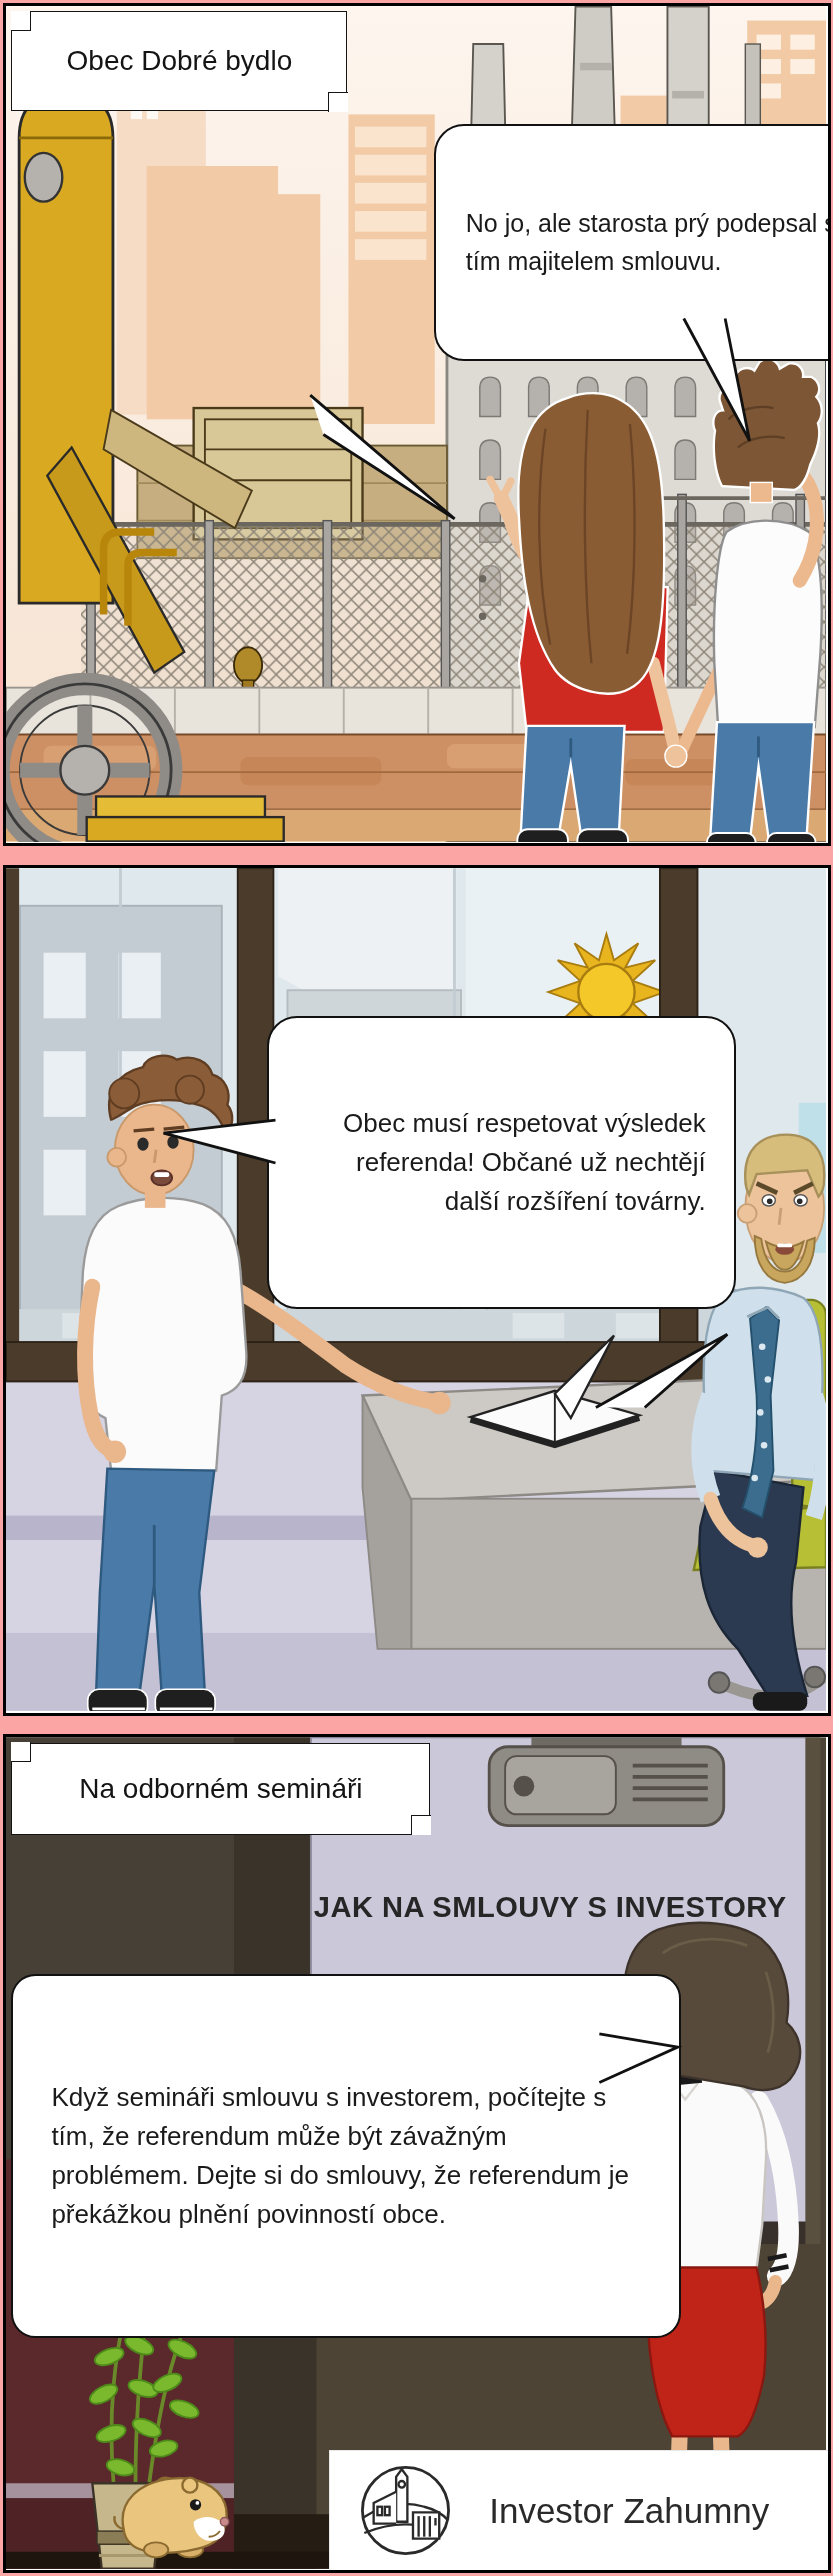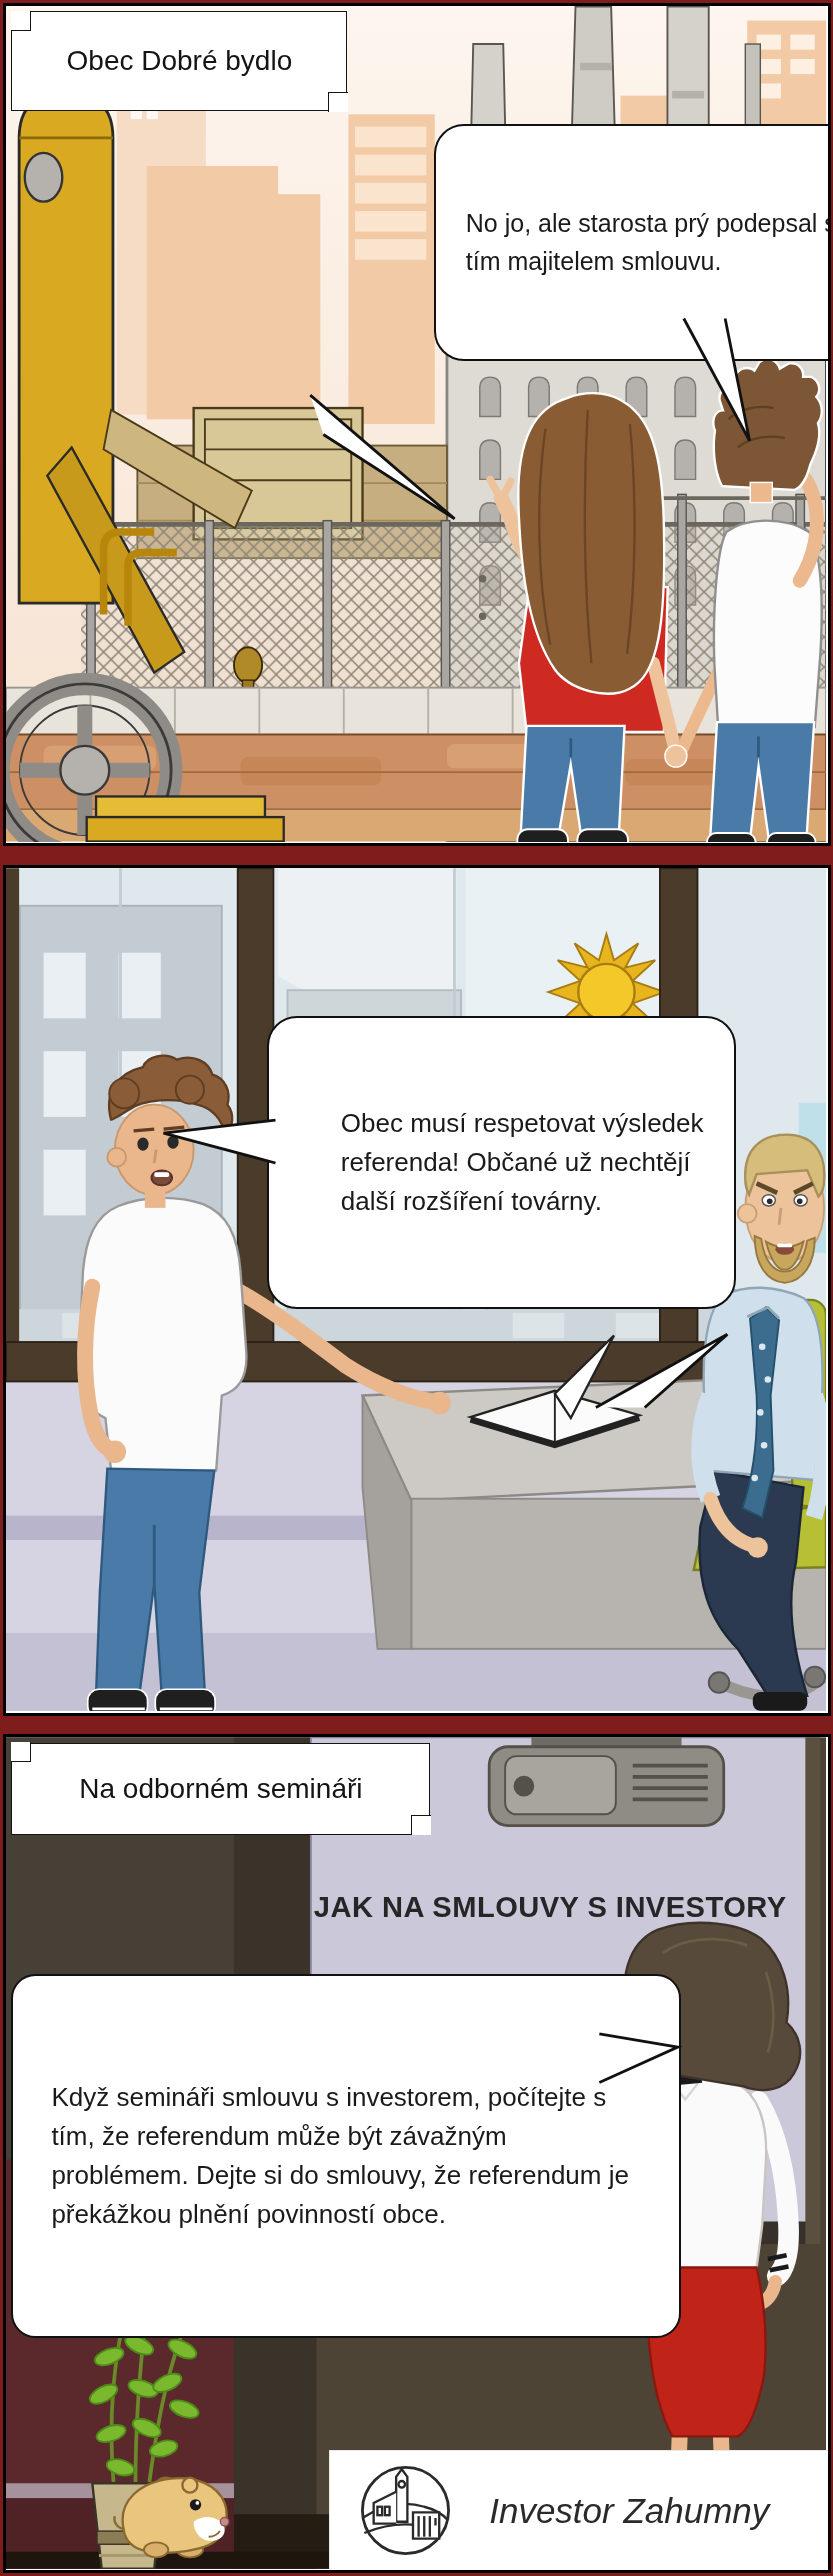--- a/index.html
+++ b/index.html
@@ -1,16 +1,16 @@
 <!DOCTYPE html>
 <html style="font-size:15px"><head>
 <meta charset="utf-8">
 <style>
   html,body{margin:0;padding:0;background:#47704f;}
-  .page{position:relative;width:834px;height:2576px;background:#7f1d1d;
+  .page{position:relative;width:834px;height:2576px;background:#fca5a5;
         font-family:"Liberation Sans",sans-serif;overflow:hidden;}
   .panel{position:absolute;left:2.8px;width:828px;border:3.8px solid #000;
          box-sizing:border-box;background:#fff;overflow:hidden;}
   .panel1{top:2.8px;height:843px;}
   .panel2{top:865px;height:851px;}
   .panel3{top:1734px;height:839px;}
   .scene{position:absolute;left:0;top:0;}
   
   .caption{position:absolute;background:#fff;border:1.9px solid #141414;
            display:flex;align-items:center;justify-content:center;
@@ -18,24 +18,24 @@
   .caption::before{content:"";position:absolute;left:-1.9px;top:-1.9px;width:19px;height:19px;
            background:#fff;border-right:1.9px solid #141414;border-bottom:1.9px solid #141414;}
   .caption::after{content:"";position:absolute;right:-1.9px;bottom:-1.9px;width:19px;height:19px;
            background:#fff;border-left:1.9px solid #141414;border-top:1.9px solid #141414;}
   
   .bubble{position:absolute;background:#fff;border:2.8px solid #111;border-radius:30px;
           display:flex;align-items:center;color:#1a1a1a;z-index:5;}
   .bubble .txt{width:100%;}
   .tail{position:absolute;z-index:7;pointer-events:none;}
   .b-left .txt{text-align:left;}
-  .b-center .txt{text-align:left;margin-left:44px;}
+  .b-center .txt{text-align:right;}
   
   .logobox{position:absolute;background:#fff;display:flex;align-items:center;
-           z-index:6;border:0.9px solid #e8e8e8;font-style:italic;}
+           z-index:6;border:0.9px solid #e8e8e8;}
   .logobox .label{font-size:35px;color:#2a2a2a;margin-left:32px;}
 </style>
 </head>
 <body>
 
 <div class="page">
 
   <div class="panel panel1">
     <svg class="scene" width="820" height="836" viewBox="0 0 874 890">
       <defs>

